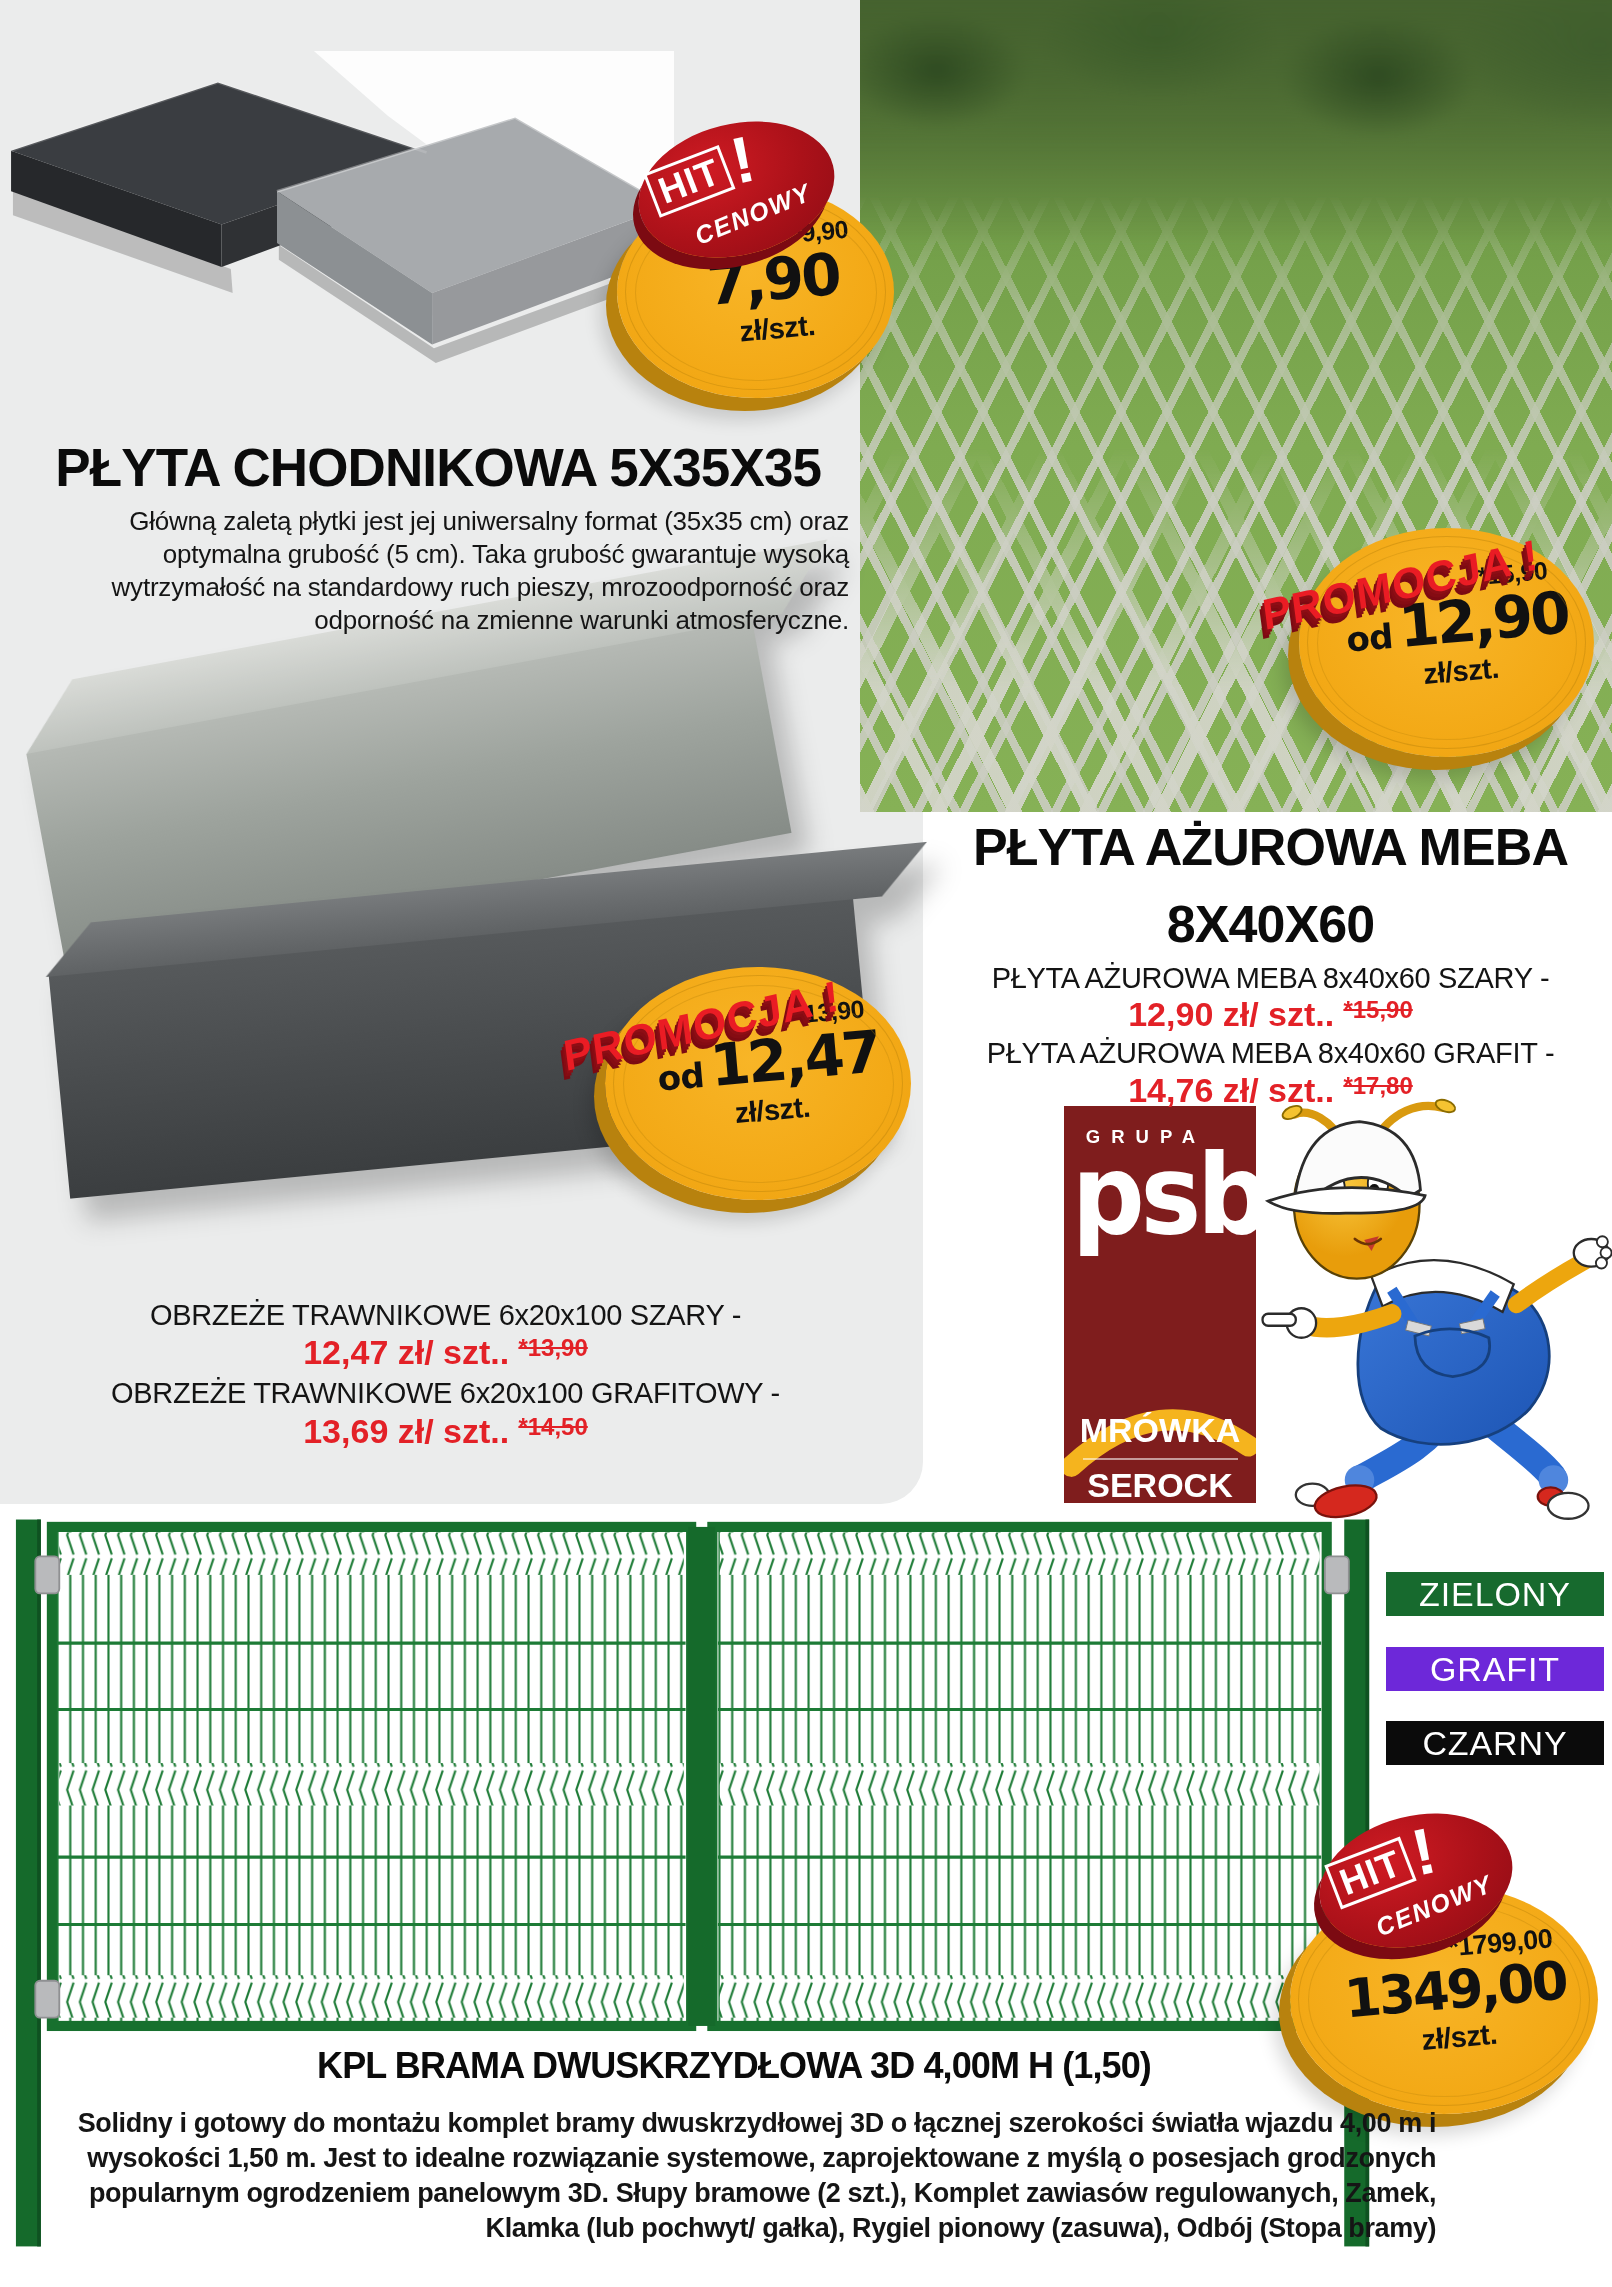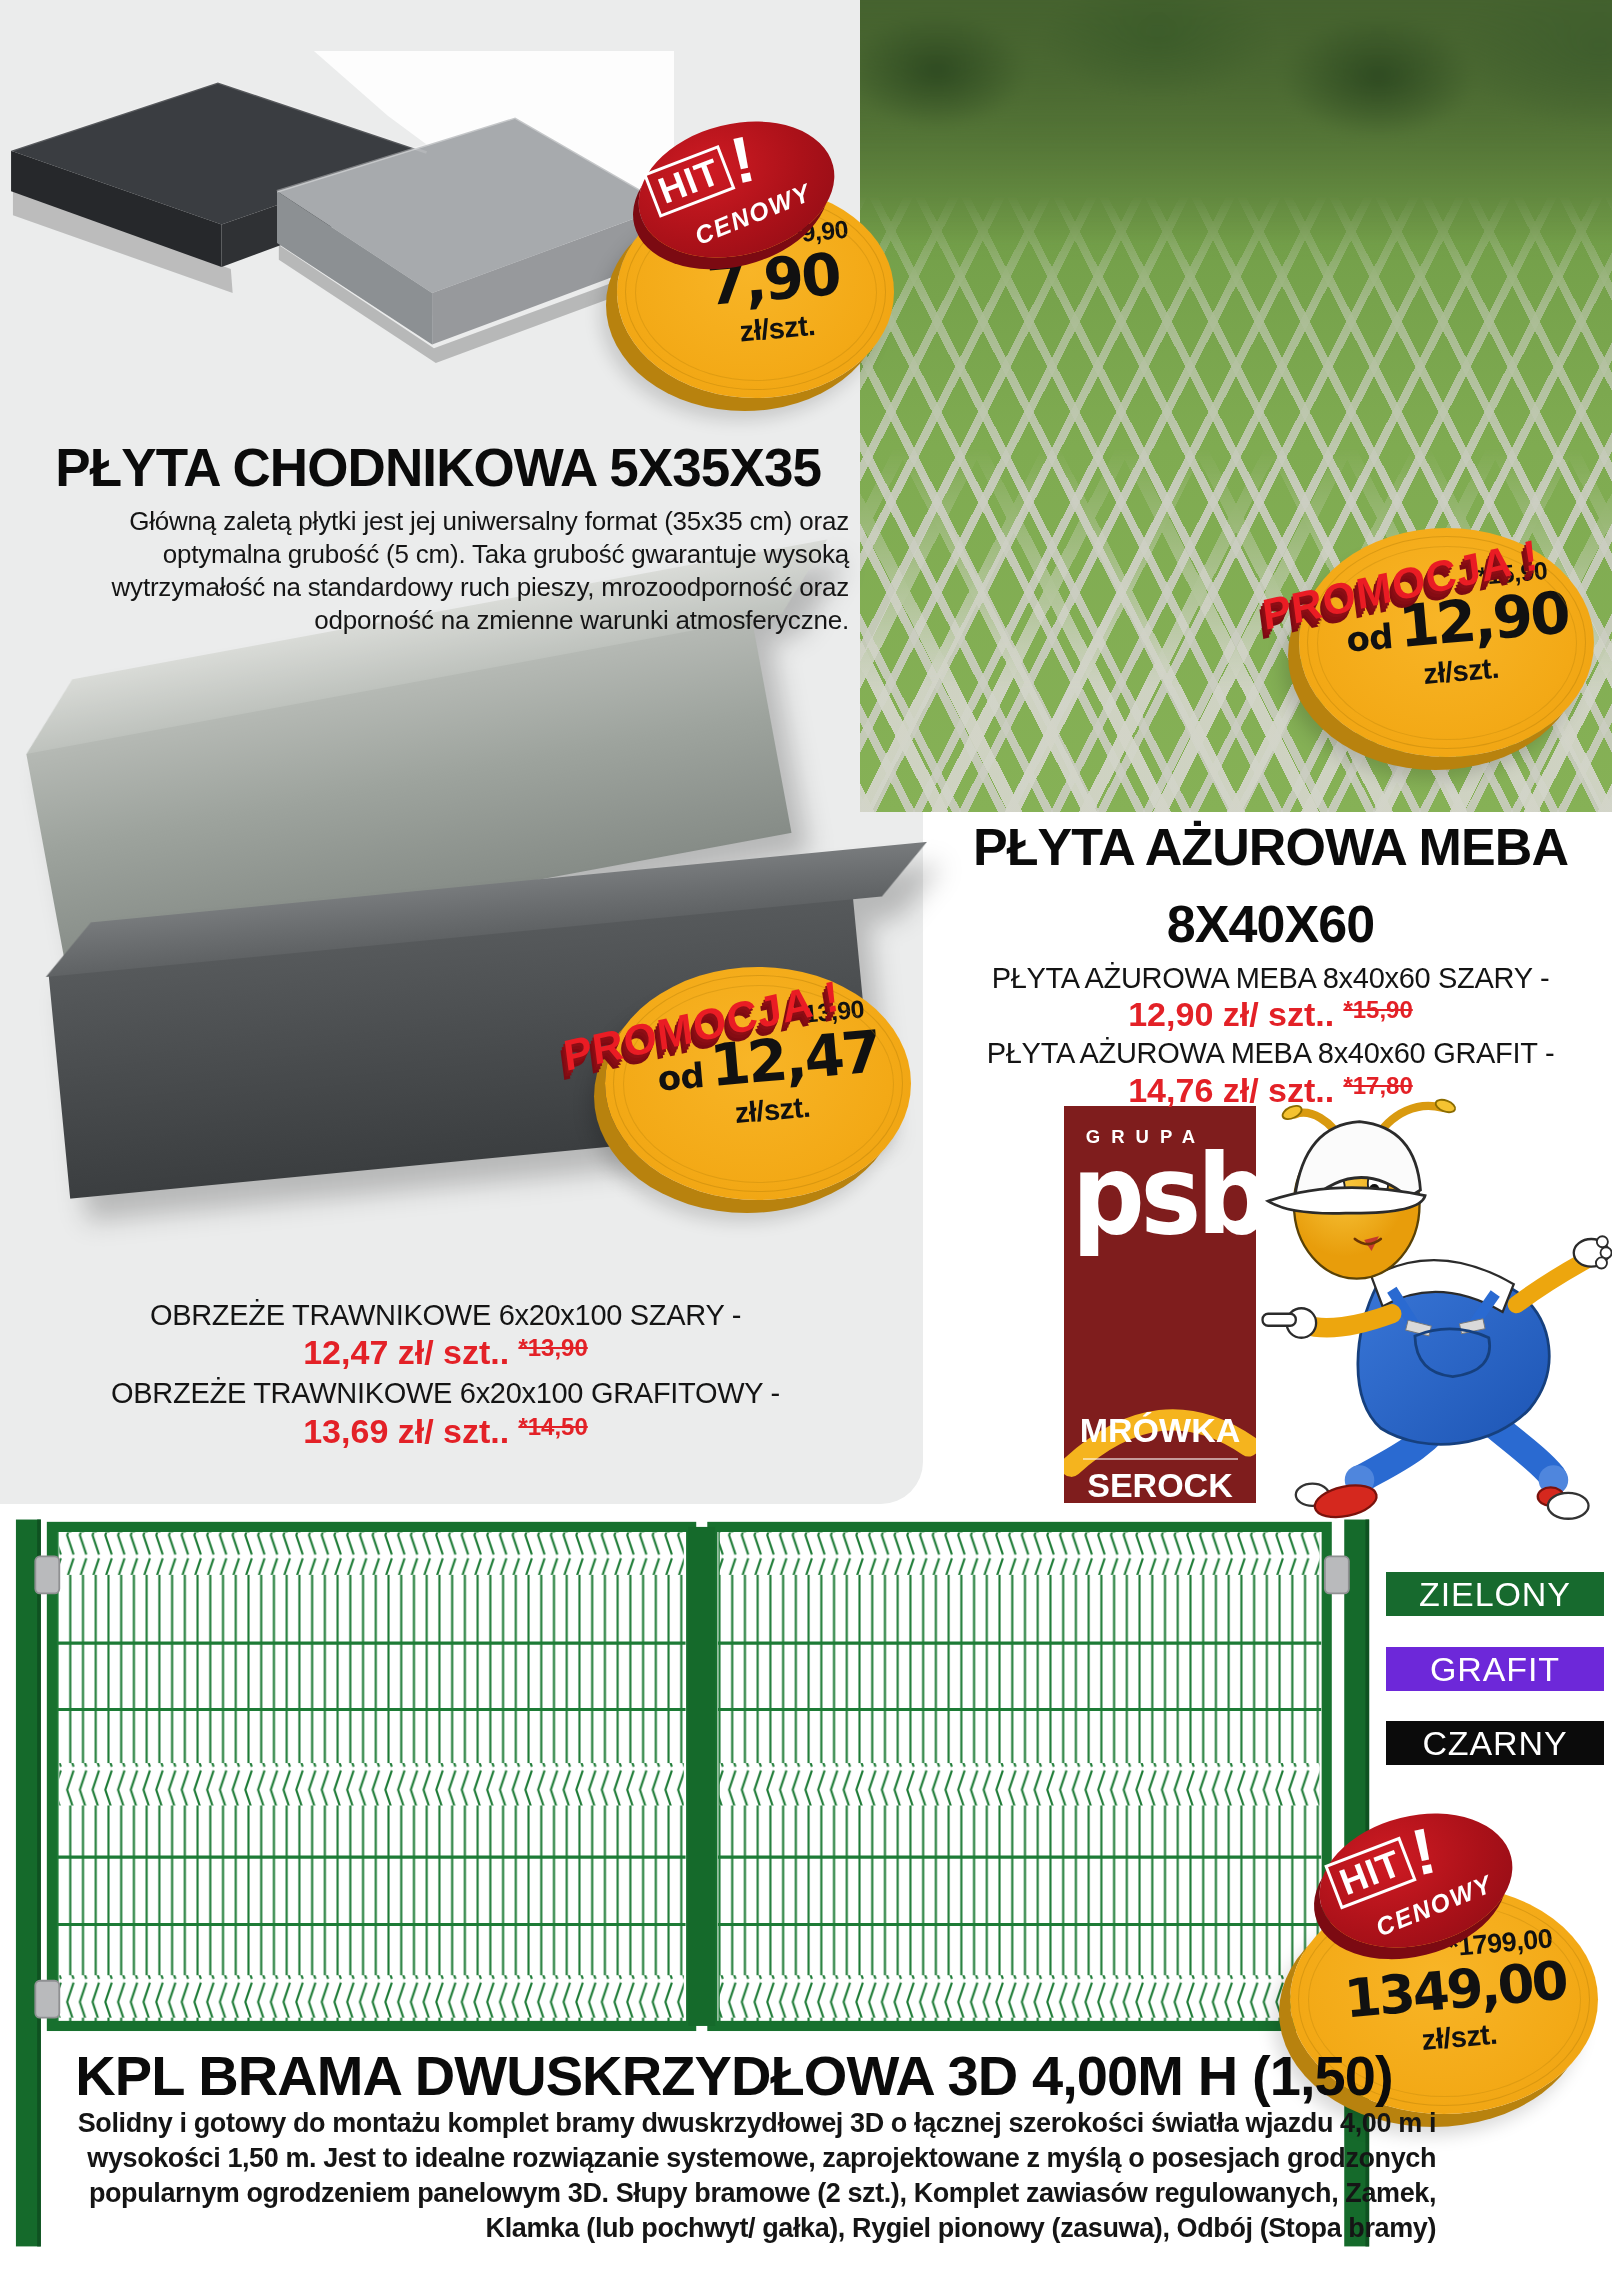--- a/index.html
+++ b/index.html
@@ -320,17 +320,17 @@
     </div>
   </div>
   <div class="abs hitb" style="left:1318px;top:1816px;width:196px;height:129px;">
     <div class="hit-row">
       <span class="hit-word">HIT</span>
       <span class="hit-bang">!</span>
     </div>
     <div class="hit-sub">CENOWY</div>
   </div>
 
-  <div class="abs h-big" style="left:42px;top:2047px;width:1384px;font-size:56px;">KPL BRAMA DWUSKRZYDŁOWA 3D 4,00M H (1,50)</div>
+  <div class="abs h-big" style="left:42px;top:2047px;width:1384px;font-size:36px;">KPL BRAMA DWUSKRZYDŁOWA 3D 4,00M H (1,50)</div>
   <div class="abs body-txt" style="left:42px;top:2106px;width:1394px;font-size:27px;line-height:35px;font-weight:bold;letter-spacing:-0.4px;">Solidny i gotowy do montażu komplet bramy dwuskrzydłowej 3D o łącznej szerokości światła wjazdu 4,00 m i wysokości 1,50 m. Jest to idealne rozwiązanie systemowe, zaprojektowane z myślą o posesjach grodzonych popularnym ogrodzeniem panelowym 3D. Słupy bramowe (2 szt.), Komplet zawiasów regulowanych, Zamek, Klamka (lub pochwyt/ gałka), Rygiel pionowy (zasuwa), Odbój (Stopa bramy)</div>
 
 </div>
 
 
 </body></html>

